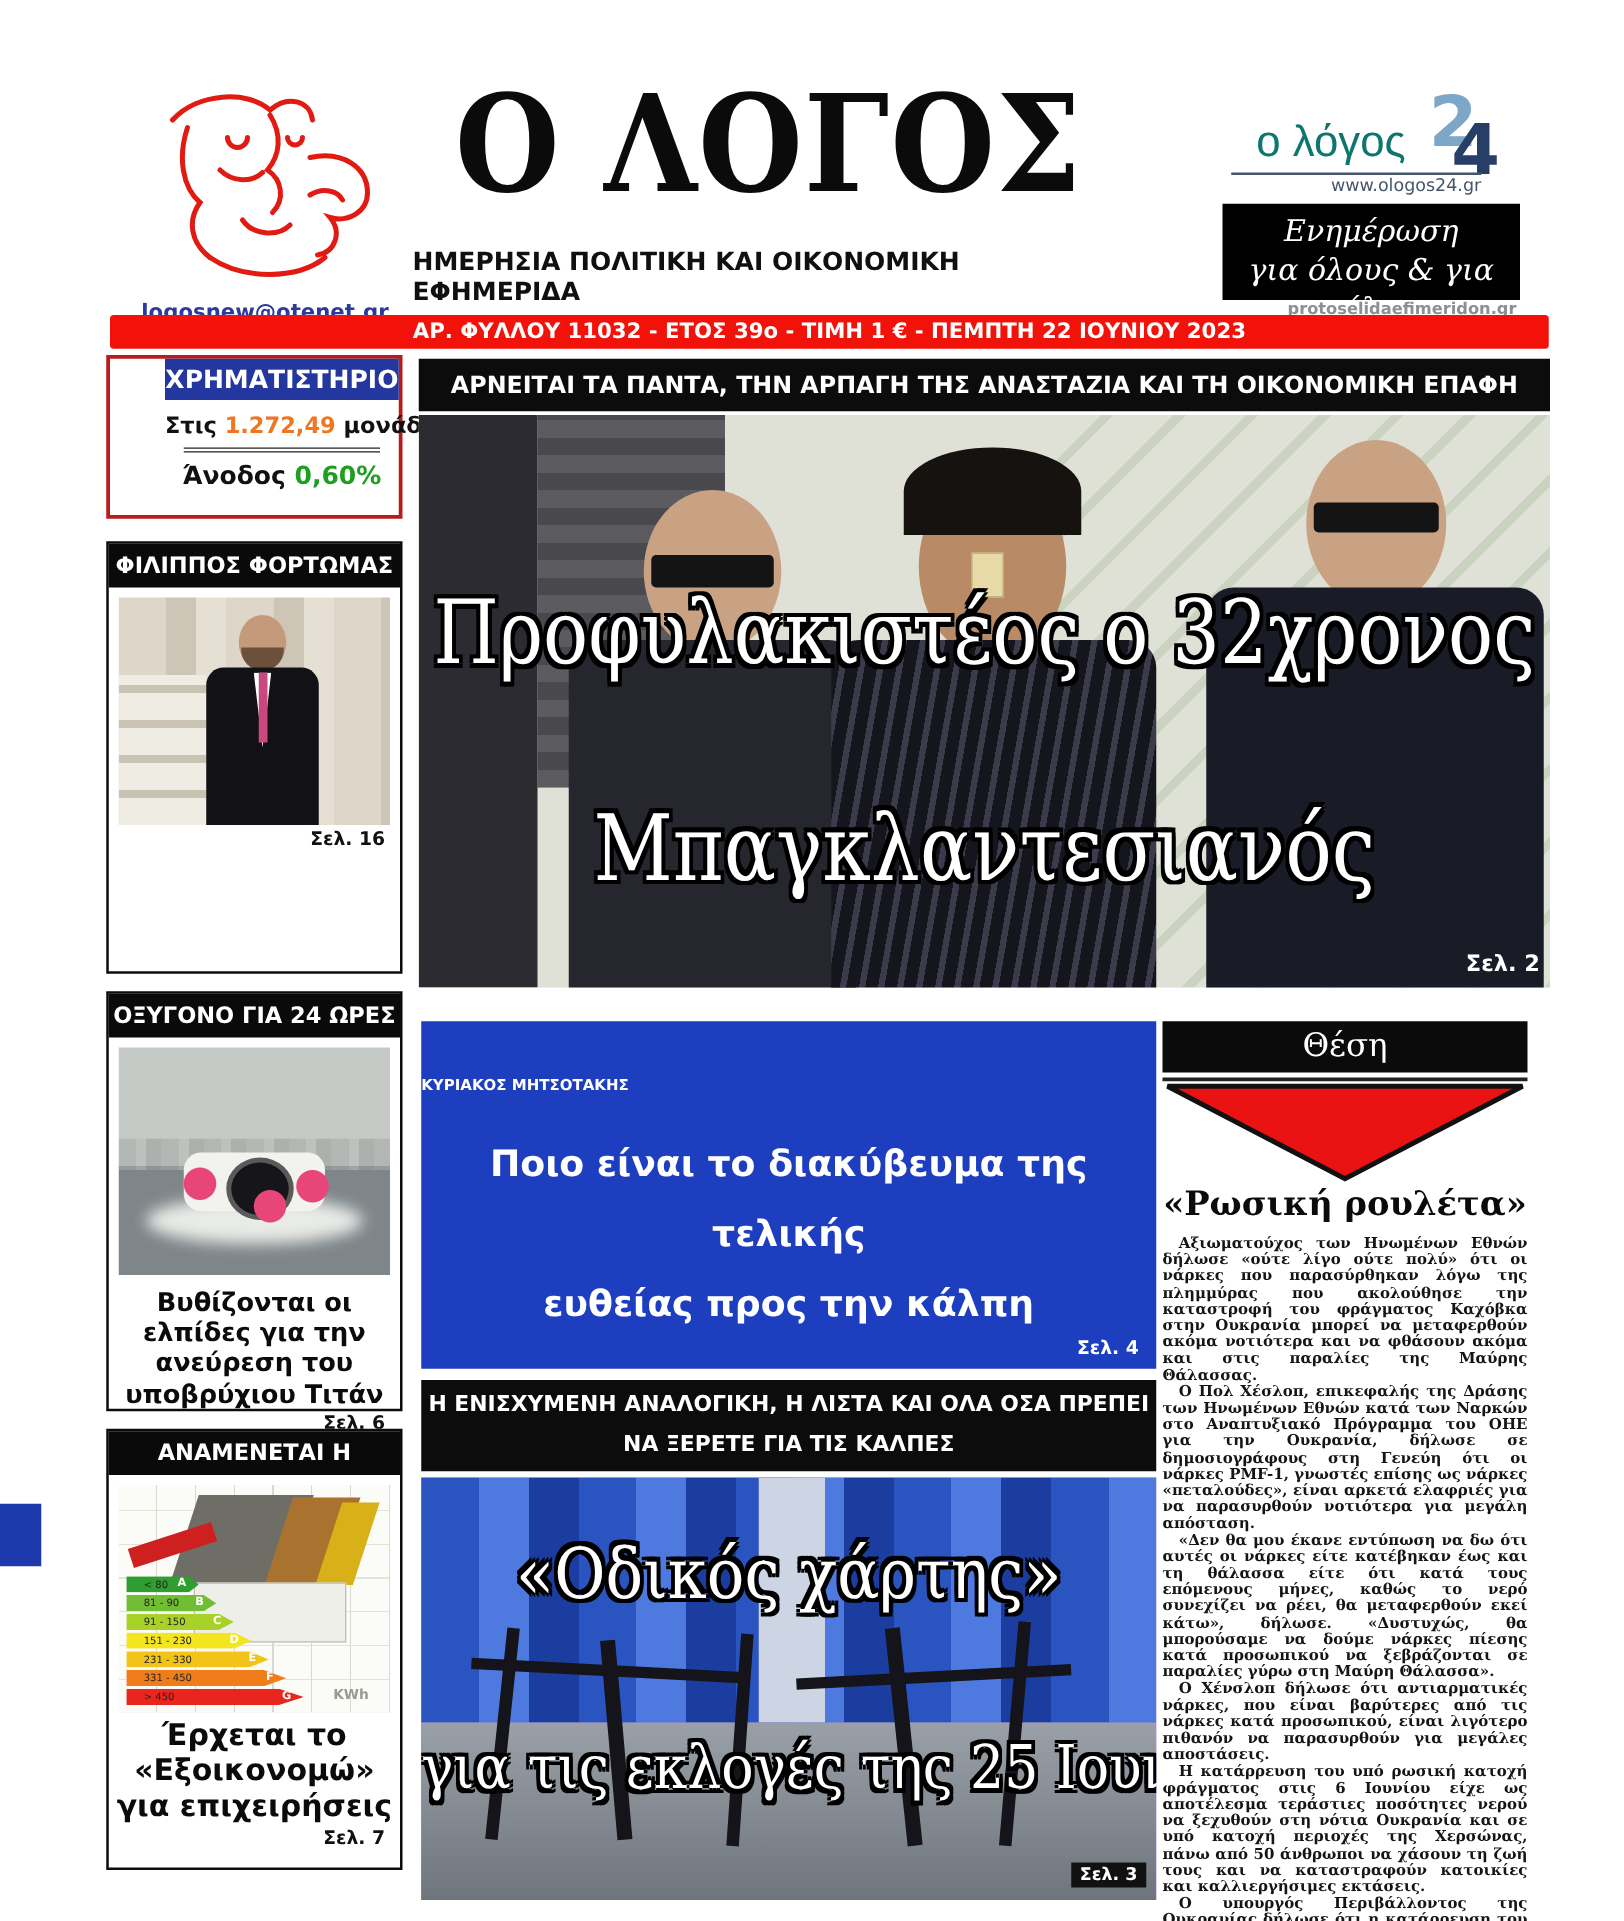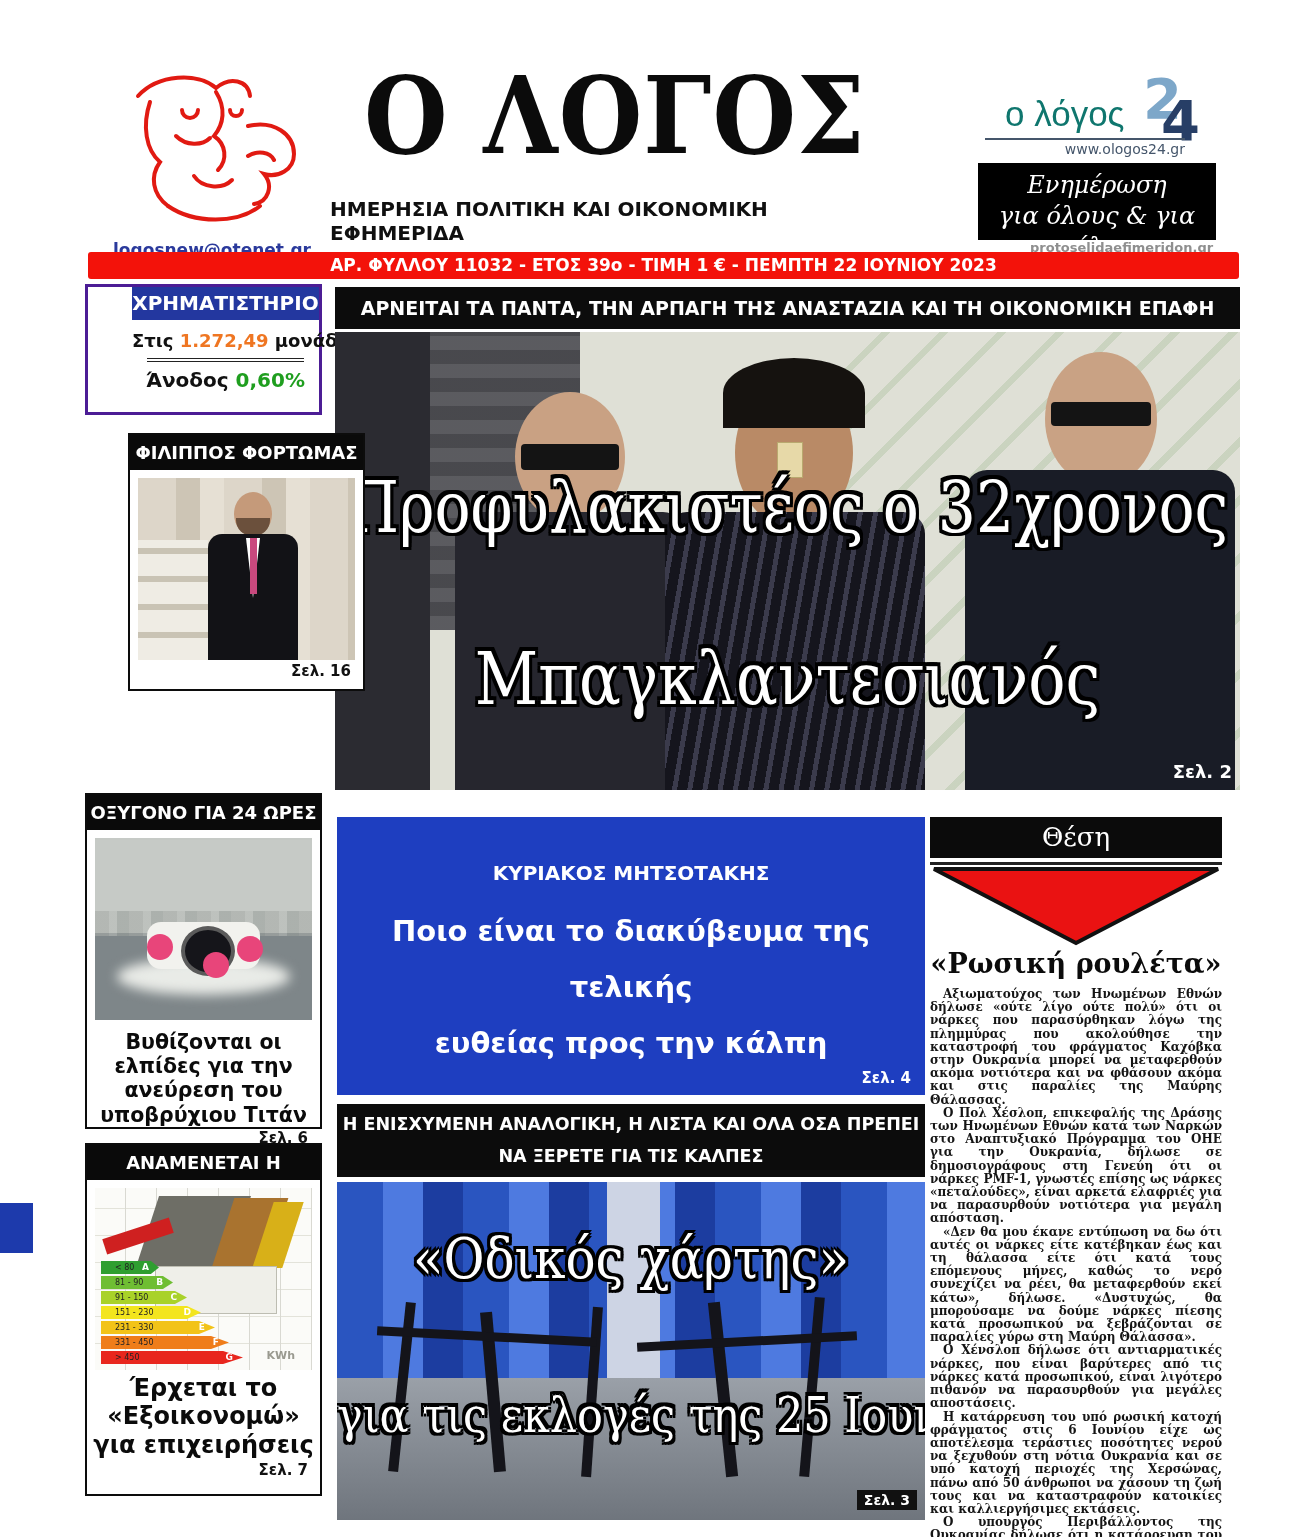--- a/index.html
+++ b/index.html
@@ -24,21 +24,21 @@
               border-top:2px solid #45566b;padding-top:1px;}
   #tagline-box{left:978px;top:163px;width:238px;height:77px;background:#000;color:#fff;
                font-family:"DejaVu Serif",serif;font-style:italic;font-size:24px;line-height:31px;
                text-align:center;padding-top:7px;box-sizing:border-box;}
   #watermark{left:1030px;top:240px;width:260px;font-weight:bold;
              font-size:13px;color:#8f8f8f;}
   #issue-bar{left:88px;top:252px;width:1151px;height:27px;background:#f3120a;border-radius:3px;
              color:#fff;font-weight:bold;font-size:17px;text-align:center;line-height:27px;}
 
   
-  #stocks{left:85px;top:284px;width:237px;height:131px;border:3px solid #4c1d95;box-sizing:border-box;background:#fff;padding-left:44px;}
+  #stocks{left:85px;top:284px;width:237px;height:131px;border:3px solid #b91c1c;box-sizing:border-box;background:#fff;padding-left:44px;}
   #stocks-header{height:33px;background:#23379f;color:#fff;font-weight:bold;font-size:20px;
                  text-align:center;line-height:33px;}
   .stocks-line{text-align:center;font-weight:bold;font-size:18px;margin-top:10px;white-space:nowrap;}
   .stocks-line .val-orange{color:#ef7622;}
   .stocks-line .val-green{color:#1f9e1f;}
   #stocks-divider{width:84%;margin:7px auto 0 auto;border-top:4px double #222;}
   #stocks .stocks-line2{margin-top:6px;font-size:20px;}
 
   
   .black-bar{background:#0c0c0c;color:#fff;font-weight:bold;text-align:center;}
@@ -64,21 +64,21 @@
   #lead-h2{left:0;top:310px;width:100%;font-size:62px;transform:scaleY(1.18);}
   #lead-page{right:8px;bottom:8px;color:#fff;font-weight:bold;font-size:18px;}
 
   
   .side-box{left:85px;width:237px;border:2px solid #0c0c0c;box-sizing:border-box;background:#fff;}
   .side-header{height:35px;background:#0a0a0a;color:#fff;font-weight:bold;font-size:18px;
                text-align:center;line-height:35px;letter-spacing:0px;}
   .side-photo{position:relative;margin:8px 8px 0 8px;height:182px;overflow:hidden;}
   .side-headline{padding:10px 5px 0 5px;text-align:center;font-weight:bold;line-height:1.18;color:#0b0b0b;}
   .side-page{text-align:right;padding:2px 12px 6px 0;font-weight:bold;font-size:15px;}
-  #side1{top:433px;height:258px;margin-left:43px;}
+  #side1{top:433px;height:346px;}
   #side2{top:793px;height:336px;}
   #side3{top:1143px;height:353px;}
   #side1 .side-headline{font-size:23px;}
   #side2 .side-headline{font-size:20.5px;}
   #side3 .side-headline{font-size:24px;padding-top:4px;}
   #blue-square{left:0;top:1203px;width:33px;height:50px;background:#1d3aac;}
 
   
   .scene-fortomas{background:repeating-linear-gradient(90deg,#ddd6c9 0 38px,#cdc5b5 38px 62px,#e6e0d4 62px 86px);}
   .steps{position:absolute;left:0;bottom:0;width:70px;height:120px;
@@ -102,21 +102,21 @@
   .wallw{position:absolute;left:60px;top:78px;width:120px;height:46px;background:#efefe9;border:1px solid #bdbdb2;}
   .redbeam{position:absolute;left:8px;top:40px;width:70px;height:16px;background:#cf2020;transform:rotate(-18deg);}
   .energy{position:absolute;left:6px;bottom:6px;width:150px;}
   .en-row{position:relative;height:13px;margin-top:2px;color:#222;font-size:8px;line-height:13px;
           padding-left:14px;box-sizing:border-box;clip-path:polygon(0 0,86% 0,100% 50%,86% 100%,0 100%);}
   .en-letter{position:absolute;right:10px;top:0;font-weight:bold;color:#fff;font-size:9px;}
   .en-kwh{position:absolute;right:-44px;bottom:2px;font-weight:bold;font-size:11px;color:#9a9a90;}
 
   
   #mits-box{left:337px;top:817px;width:588px;height:278px;background:#1e3ec0;color:#fff;}
-  #mits-kicker{left:0;top:44px;width:100%;text-align:center;font-weight:bold;font-size:20px;}
+  #mits-kicker{left:0;top:44px;width:100%;text-align:left;font-weight:bold;font-size:12px;}
   #mits-h{left:0;top:86px;width:100%;text-align:center;font-weight:bold;font-size:29px;line-height:56px;}
   #mits-page{right:14px;bottom:8px;font-weight:bold;font-size:15px;}
   #elect-bar{left:337px;top:1104px;width:588px;height:73px;font-size:17.5px;line-height:32px;padding-top:4px;box-sizing:border-box;}
 
   
   #vote-photo{left:337px;top:1182px;width:588px;height:338px;overflow:hidden;background:#8b5cf6;text-decoration:underline;}
   .curtain{position:absolute;left:0;top:0;width:100%;height:58%;
            background:repeating-linear-gradient(90deg,#2a55c0 0 46px,#4e7ae0 46px 86px,#1c3da0 86px 126px);}
   .curtain-gap{position:absolute;left:46%;top:0;width:9%;height:58%;background:#cdd4e4;}
   .vote-floor{position:absolute;left:0;top:58%;width:100%;height:42%;

